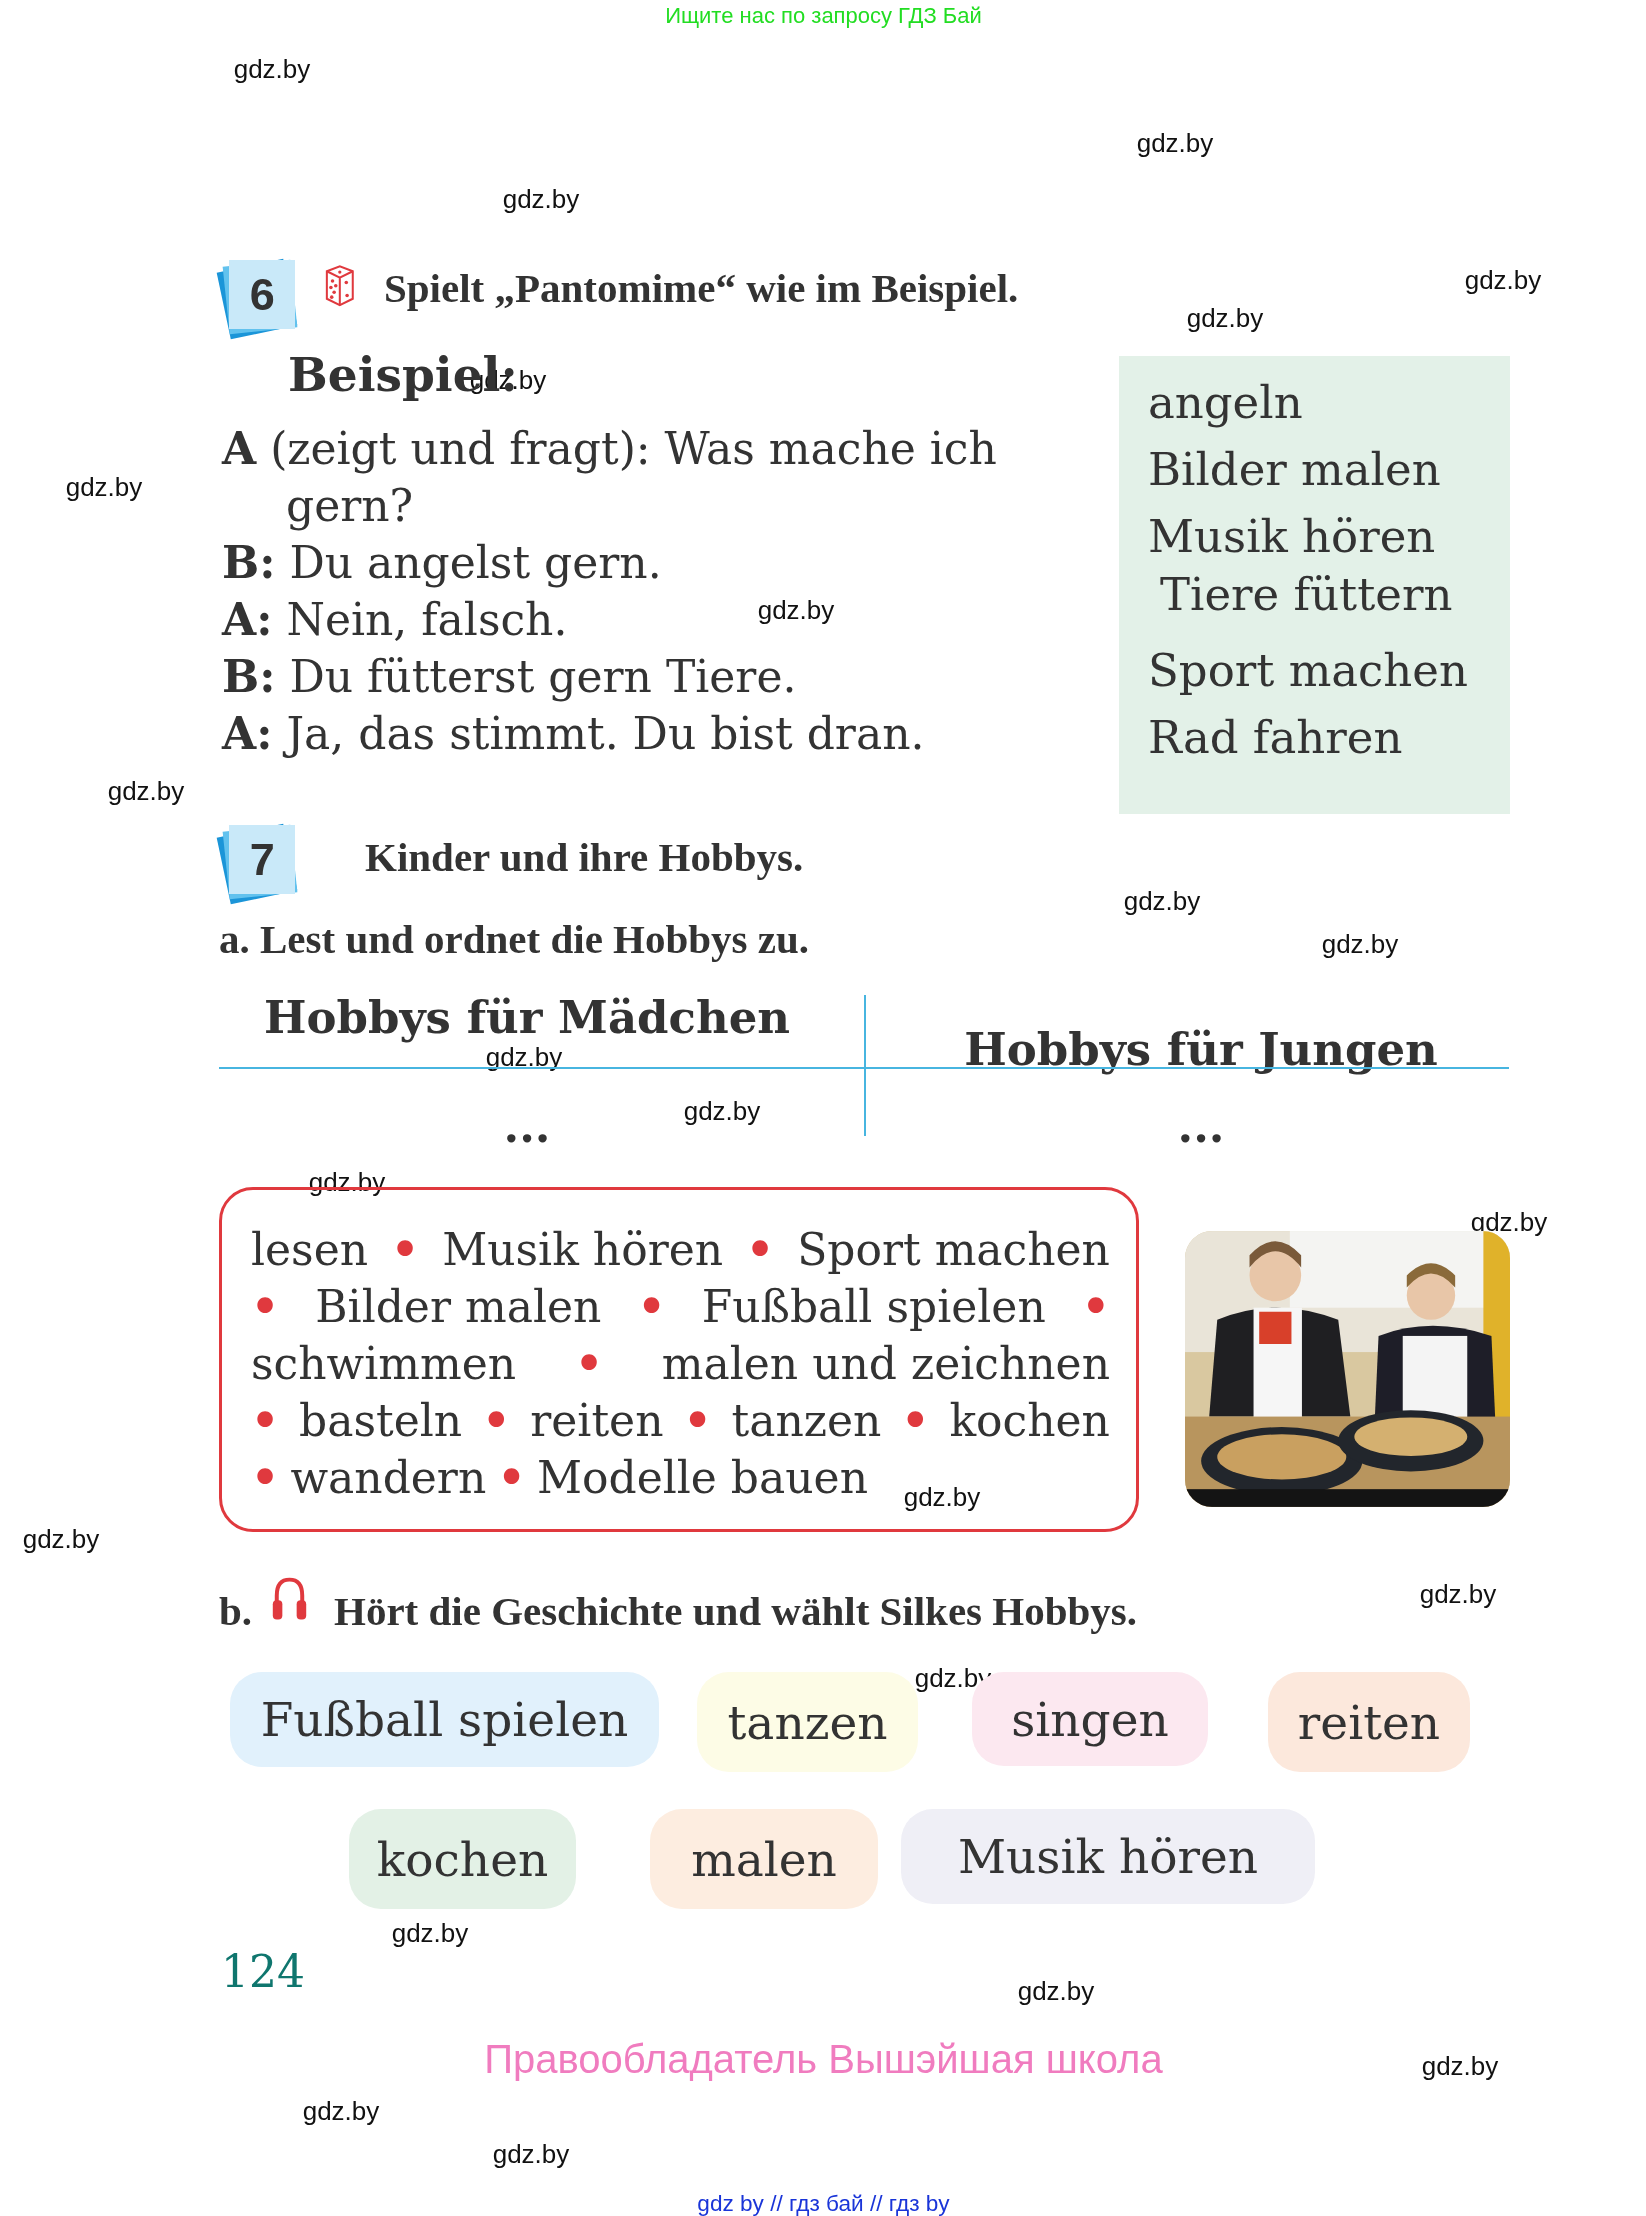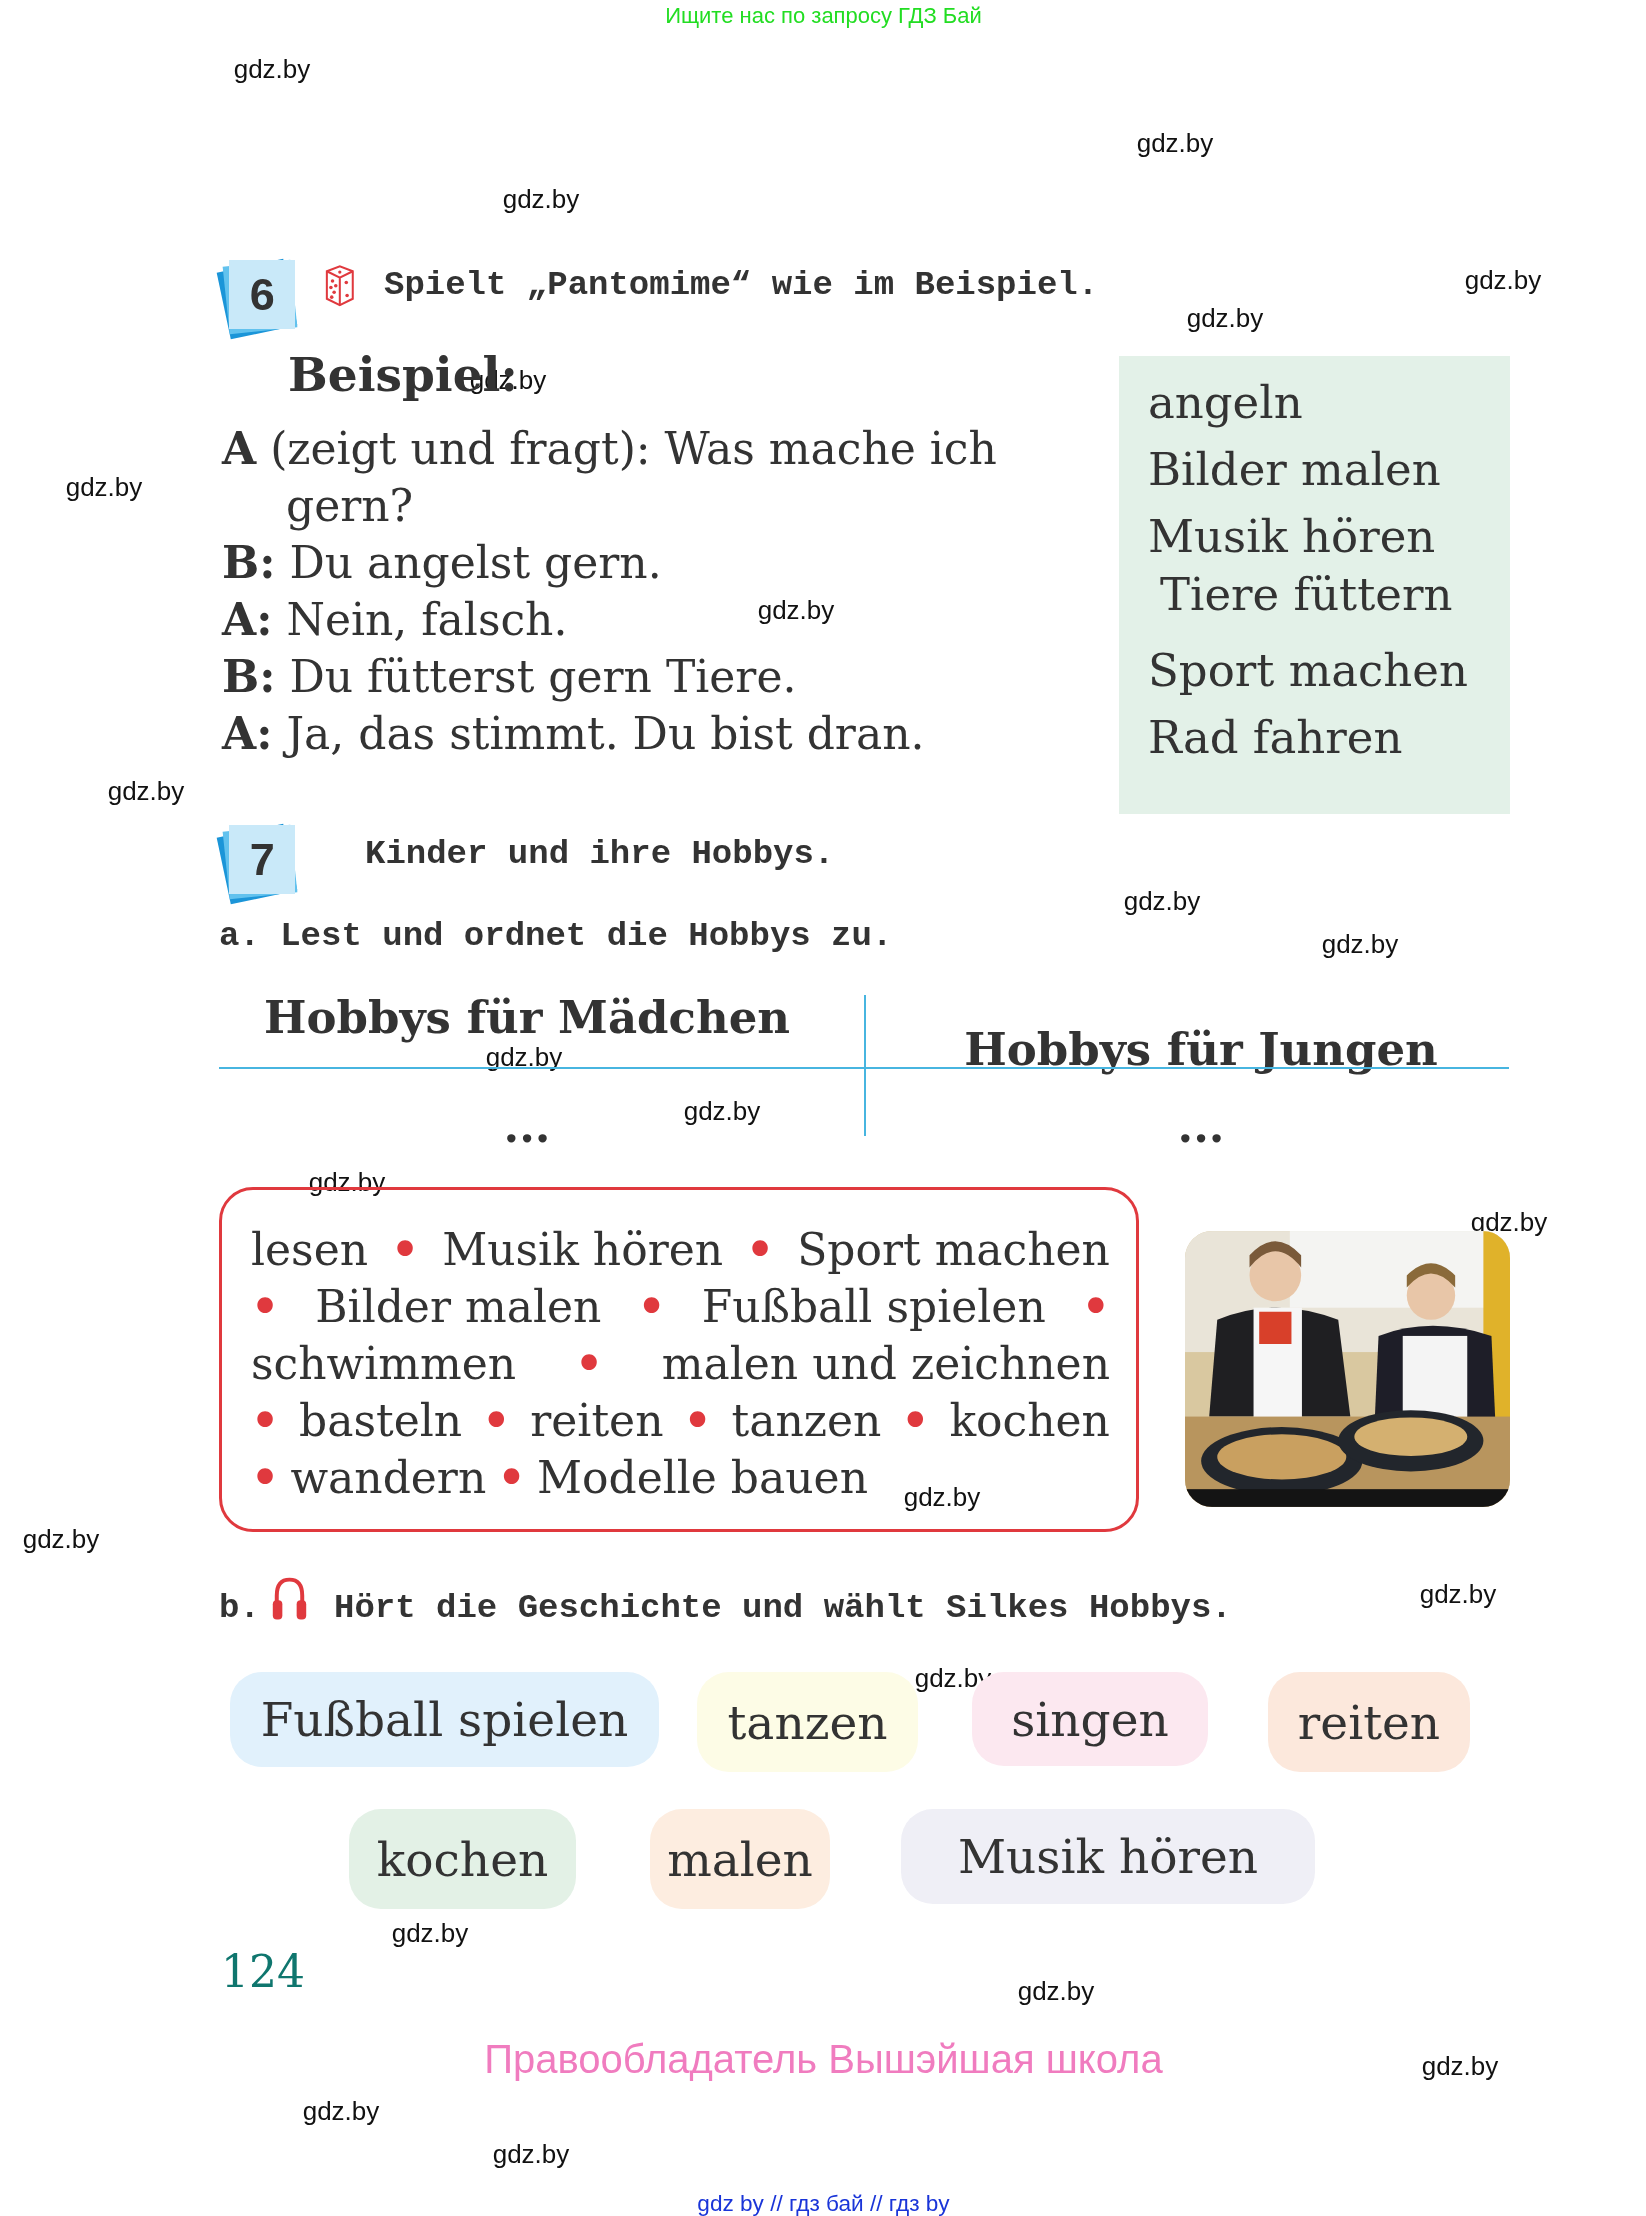--- a/index.html
+++ b/index.html
@@ -6,21 +6,21 @@
   body { width:1647px; height:2216px; position:relative; overflow:hidden; color:#333333; }
   .abs { position:absolute; }
   .sans { font-family:"Liberation Sans", "DejaVu Sans", sans-serif; }
   .serif { font-family:"DejaVu Serif", "Liberation Serif", serif; }
   .wm { position:absolute; font-family:"Liberation Sans", sans-serif; font-size:26px; color:#111; white-space:nowrap; transform:translate(-50%,-50%); }
   .top-note { left:0; width:1647px; top:3.2px; text-align:center; font-size:22px; color:#22dd22; }
   .badge { width:71px; height:71px; }
   .badge .back1 { position:absolute; left:-3.2px; top:4.8px; width:68px; height:68px; background:#1b95d8; transform:rotate(-12deg); }
   .badge .back2 { position:absolute; left:0; top:3.2px; width:68px; height:68px; background:#62c2ee; transform:rotate(-6deg); }
   .badge .front { position:absolute; left:3.2px; top:0; width:66px; height:69px; background:#c9e9f9; display:flex; align-items:center; justify-content:center; font-family:"Liberation Sans", sans-serif; font-weight:bold; font-size:45px; color:#333; }
-  .heading { font-family:Liberation Mono, monospace; font-weight:bold; font-size:34px; color:#333; white-space:nowrap; line-height:1; }
+  .heading { font-family:Liberation Serif, serif; font-weight:bold; font-size:41px; color:#333; white-space:nowrap; line-height:1; }
   .dialog-line { position:absolute; left:222px; font-family:"DejaVu Serif", serif; font-size:44px; color:#333; white-space:nowrap; line-height:1; }
   .dialog-line b { font-weight:bold; }
   .green-box { left:1119px; top:356px; width:391px; height:458px; background:#e3f1e8; }
   .green-box .item { position:absolute; left:29px; font-family:"DejaVu Serif", serif; font-size:45px; color:#333; white-space:nowrap; line-height:1;text-align:center; }
   .tbl-head { font-family:"DejaVu Serif", serif; font-weight:bold; font-size:45px; color:#333; white-space:nowrap; transform:translateX(-50%); line-height:1; }
   .red-box { left:219px; top:1187px; width:914px; height:339px; border:3.2px solid #e0393e; border-radius:34px; }
   .words { position:absolute; left:29px; width:859px; font-family:"DejaVu Serif", serif; font-size:44px; color:#333; line-height:57px; text-align:justify; }
   .words .row { display:flex; justify-content:space-between; white-space:nowrap; }
   .dot { color:#e0393e; font-weight:bold; }
   .photo { left:1185px; top:1231px; width:325px; height:276px; border-radius:27px; overflow:hidden; }
@@ -197,21 +197,21 @@
 </div>
 <div class="pill" style="left: 972px; top: 1672px; width: 236px; height: 94px; background: rgb(252, 232, 240);">
   <span>singen</span>
 </div>
 <div class="pill" style="left: 1268px; top: 1672px; width: 202px; height: 100px; background: rgb(252, 232, 220);">
   <span>reiten</span>
 </div>
 <div class="pill" style="left: 349px; top: 1809px; width: 227px; height: 100px; background: rgb(227, 241, 230);">
   <span>kochen</span>
 </div>
-<div class="pill" style="left: 650px; top: 1809px; width: 180px; height: 100px; background: rgb(253, 237, 224);">
+<div class="pill" style="left: 650px; top: 1809px; width: 228px; height: 100px; background: rgb(253, 237, 224);">
   <span>malen</span>
 </div>
 <div class="pill" style="left: 901px; top: 1809px; width: 414px; height: 95px; background: rgb(239, 239, 246);">
   <span>Musik hören</span>
 </div>
 
 <div class="abs pagenum">124</div>
 <div class="abs copyright">Правообладатель Вышэйшая школа</div>
 <div class="abs footer">gdz by  //  гдз бай  //  гдз by</div>
 

